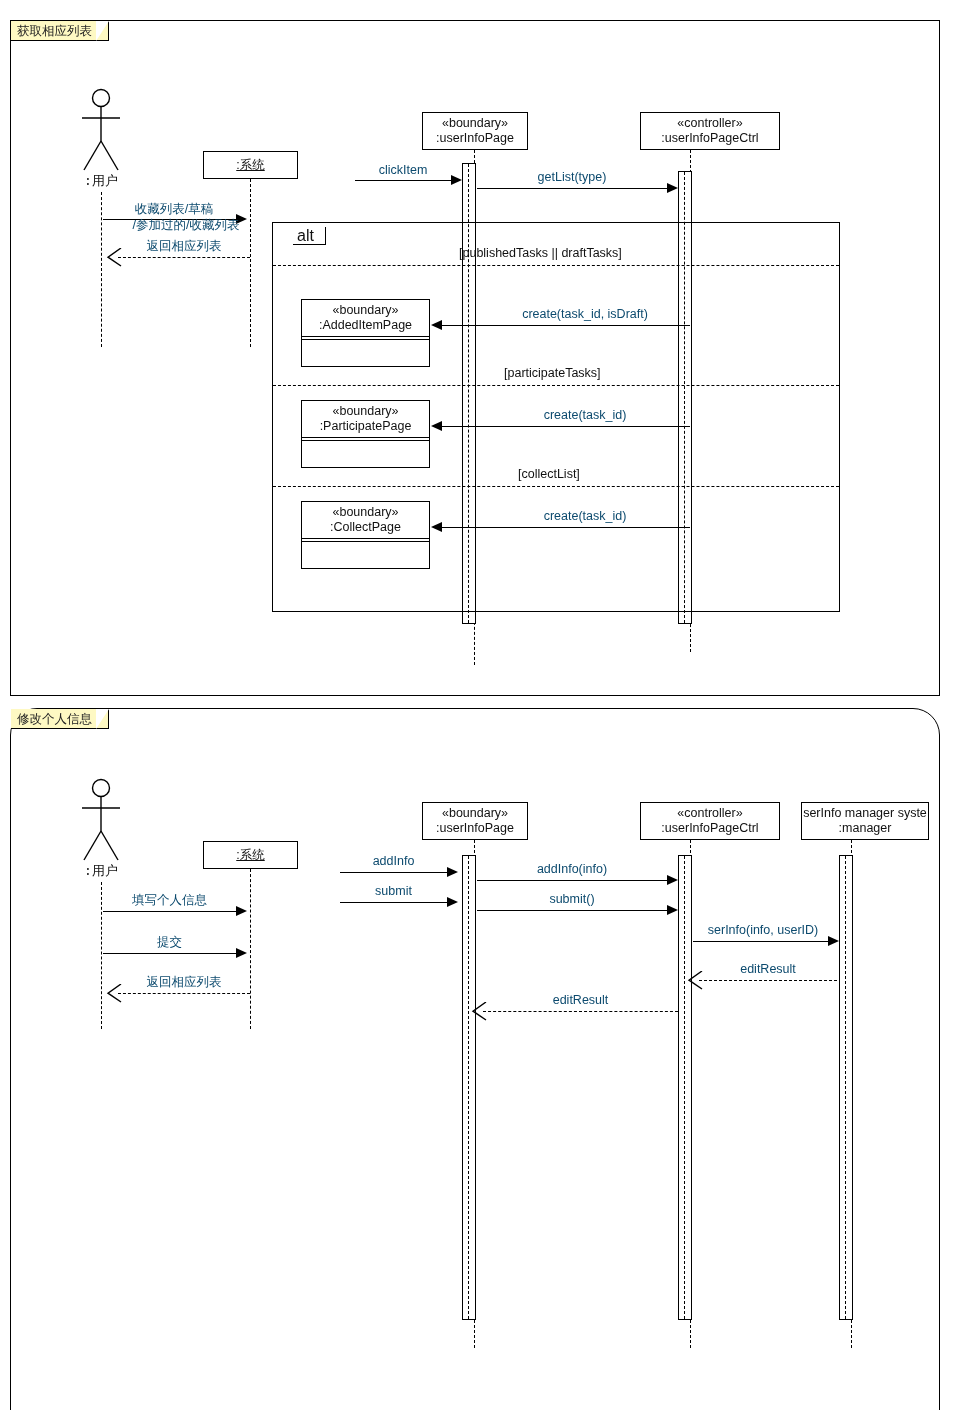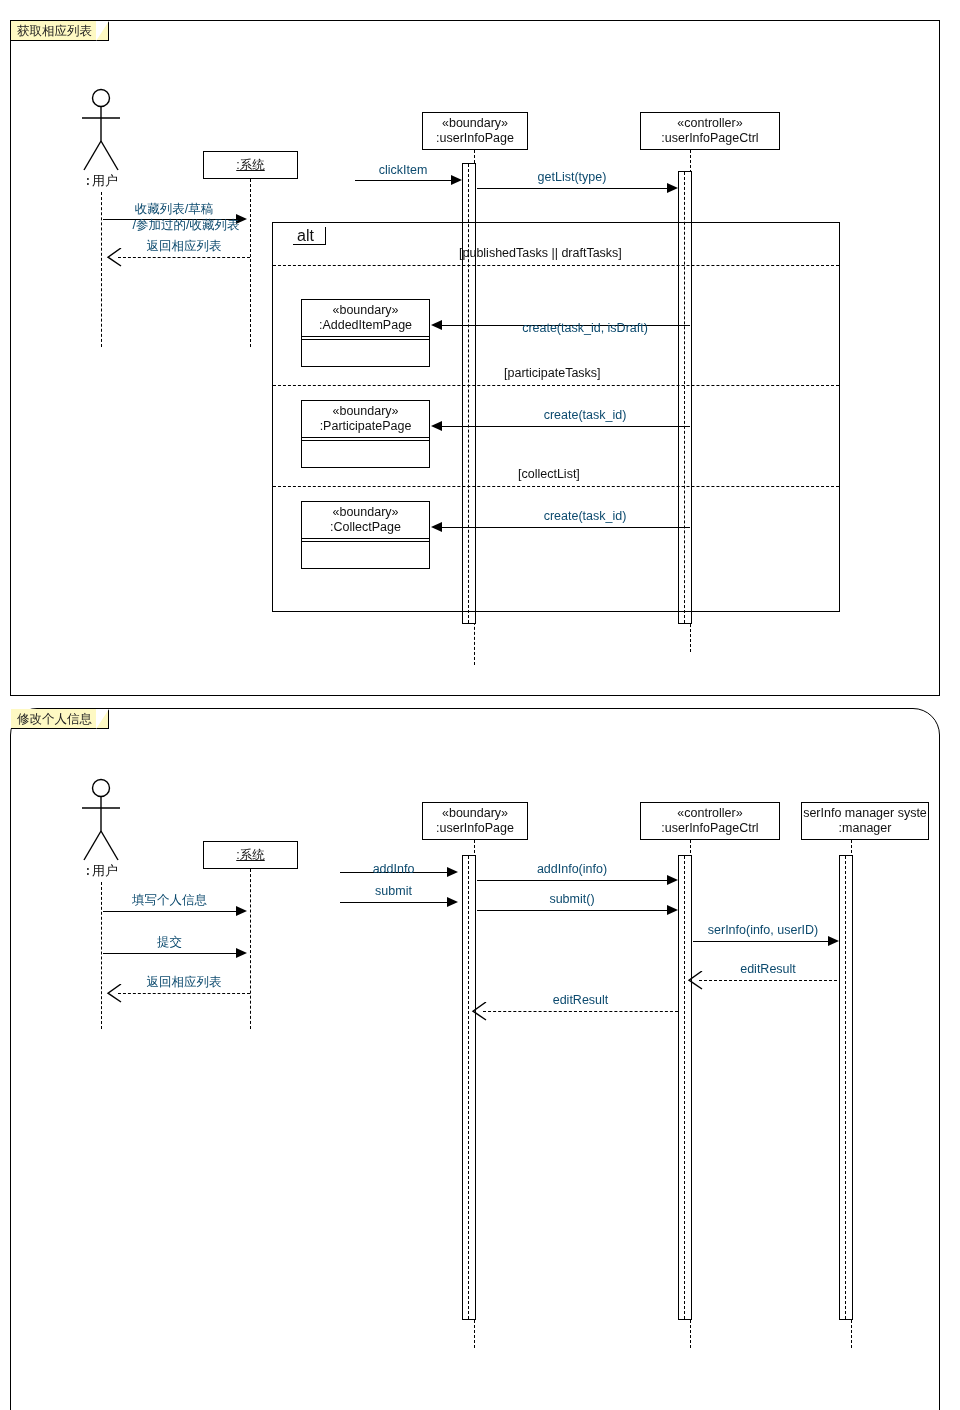--- a/index.html
+++ b/index.html
@@ -260,21 +260,21 @@
     <div class="hdr">
       <span>«boundary»</span>
       <span>:AddedItemPage</span>
     </div>
     <div class="sep"></div>
     <div class="compartment"></div>
   </div>
 
   <div class="msg" style="left:442px; top:325px; width:248px;"></div>
   <div class="arrowhead left" style="left:431px; top:319.5px;"></div>
-  <div class="msg-label" style="left:480px; top:321px; width:210px;">create(task_id, isDraft)</div>
+  <div class="msg-label" style="left:480px; top:307px; width:210px;">create(task_id, isDraft)</div>
 
   <div class="guard" style="left:504px; top:366px;">[participateTasks]</div>
   <div class="divider" style="left:273px; top:385px; width:566px;"></div>
 
   <div class="classbox" style="left:301px; top:400px; width:129px; height:68px;">
     <div class="hdr">
       <span>«boundary»</span>
       <span>:ParticipatePage</span>
     </div>
     <div class="sep"></div>
@@ -360,21 +360,21 @@
   <div class="msg dashed" style="left:118px; top:993px; width:132px;"></div>
   <div class="openarrow" style="left:106px; top:984px;">
     <svg width="16" height="19" viewBox="0 0 16 19">
       <polyline points="15,0 2,9.2 15,18" fill="none" stroke="#000" stroke-width="1.4"></polyline>
     </svg>
   </div>
   <div class="msg-label" style="left:118px; top:975px; width:132px;">返回相应列表</div>
 
   <div class="msg" style="left:340px; top:872px; width:107px;"></div>
   <div class="arrowhead right" style="left:447px; top:866.5px;"></div>
-  <div class="msg-label" style="left:340px; top:854px; width:107px;margin-top:8px;">addInfo</div>
+  <div class="msg-label" style="left:340px; top:854px; width:107px;">addInfo</div>
 
   <div class="msg" style="left:340px; top:902px; width:107px;"></div>
   <div class="arrowhead right" style="left:447px; top:896.5px;"></div>
   <div class="msg-label" style="left:340px; top:884px; width:107px;">submit</div>
 
   <div class="msg" style="left:477px; top:880px; width:190px;"></div>
   <div class="arrowhead right" style="left:667px; top:874.5px;"></div>
   <div class="msg-label" style="left:477px; top:862px; width:190px;">addInfo(info)</div>
 
   <div class="msg" style="left:477px; top:910px; width:190px;"></div>

